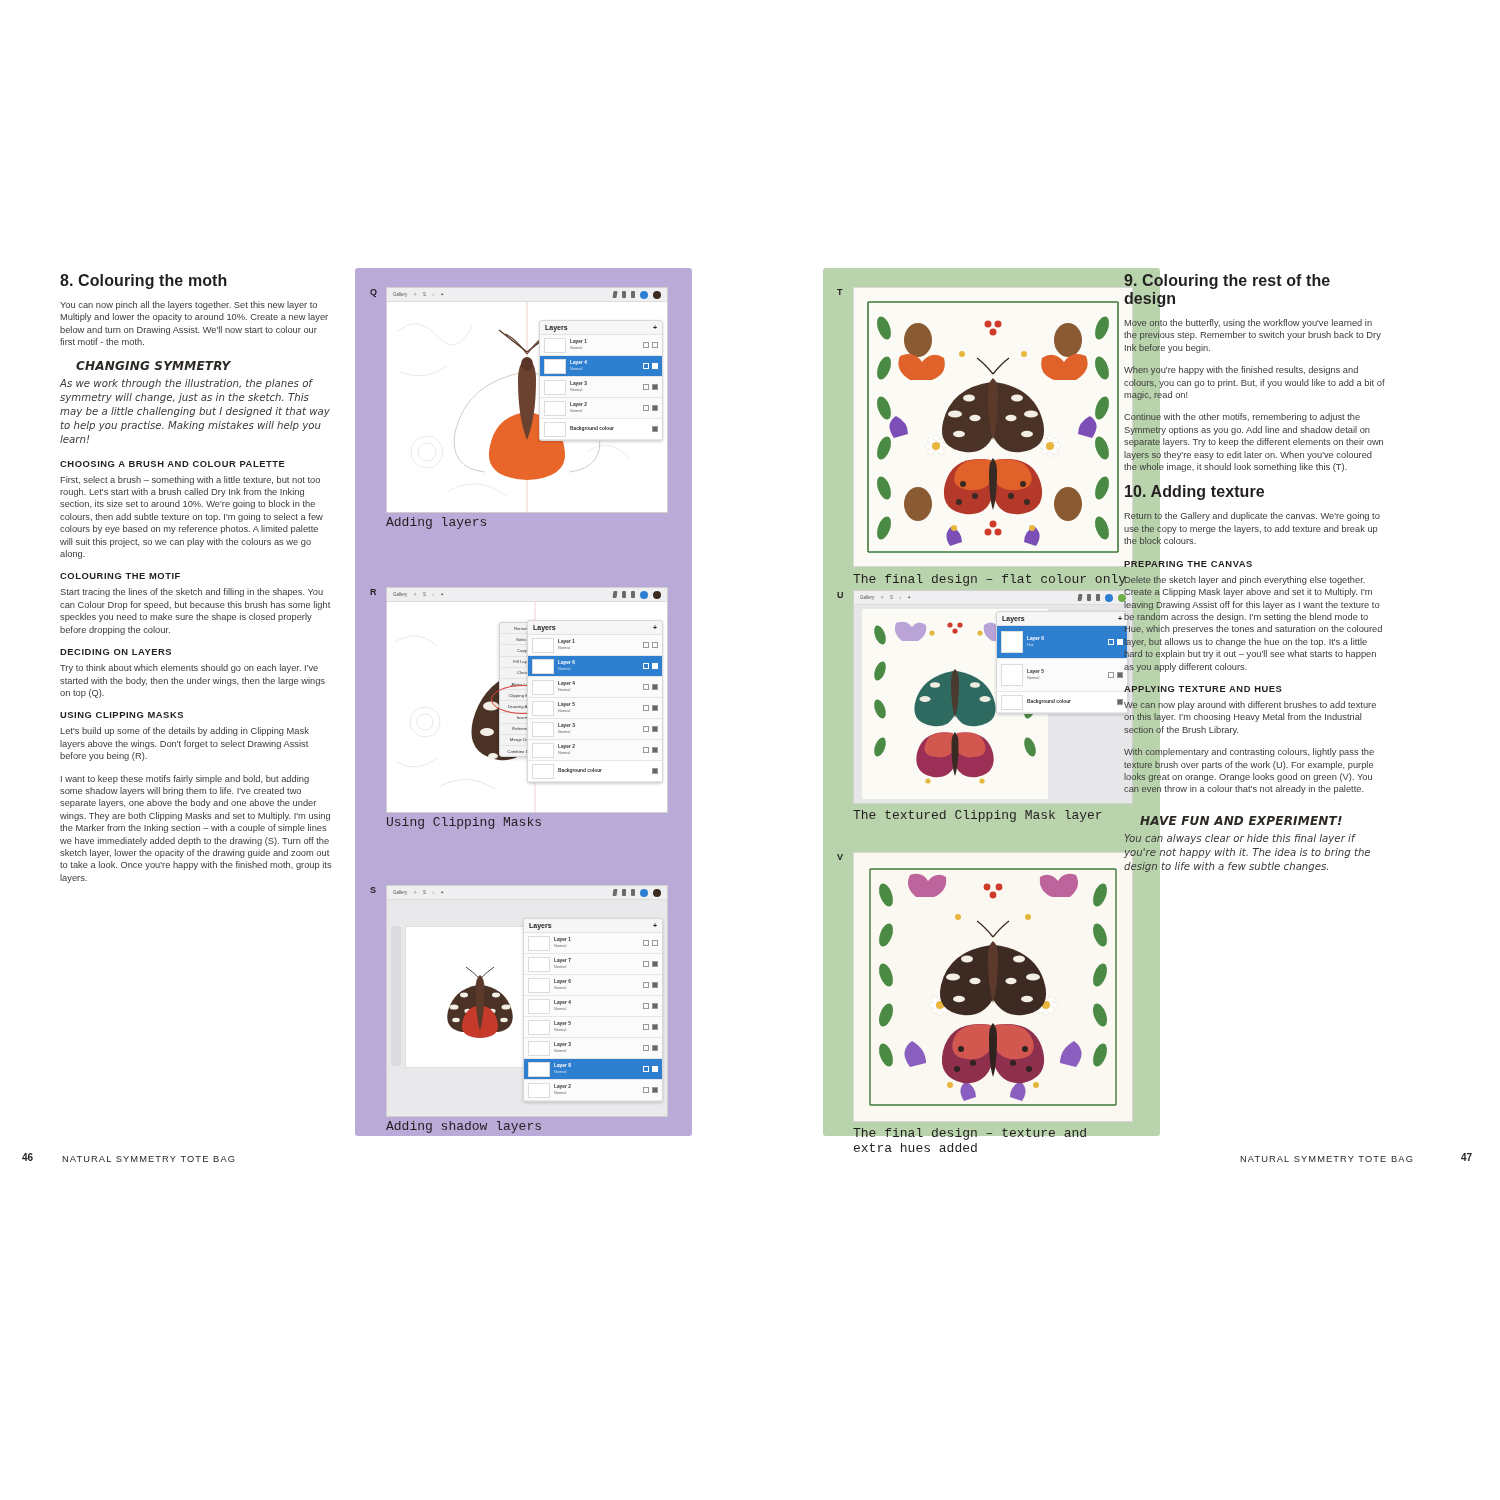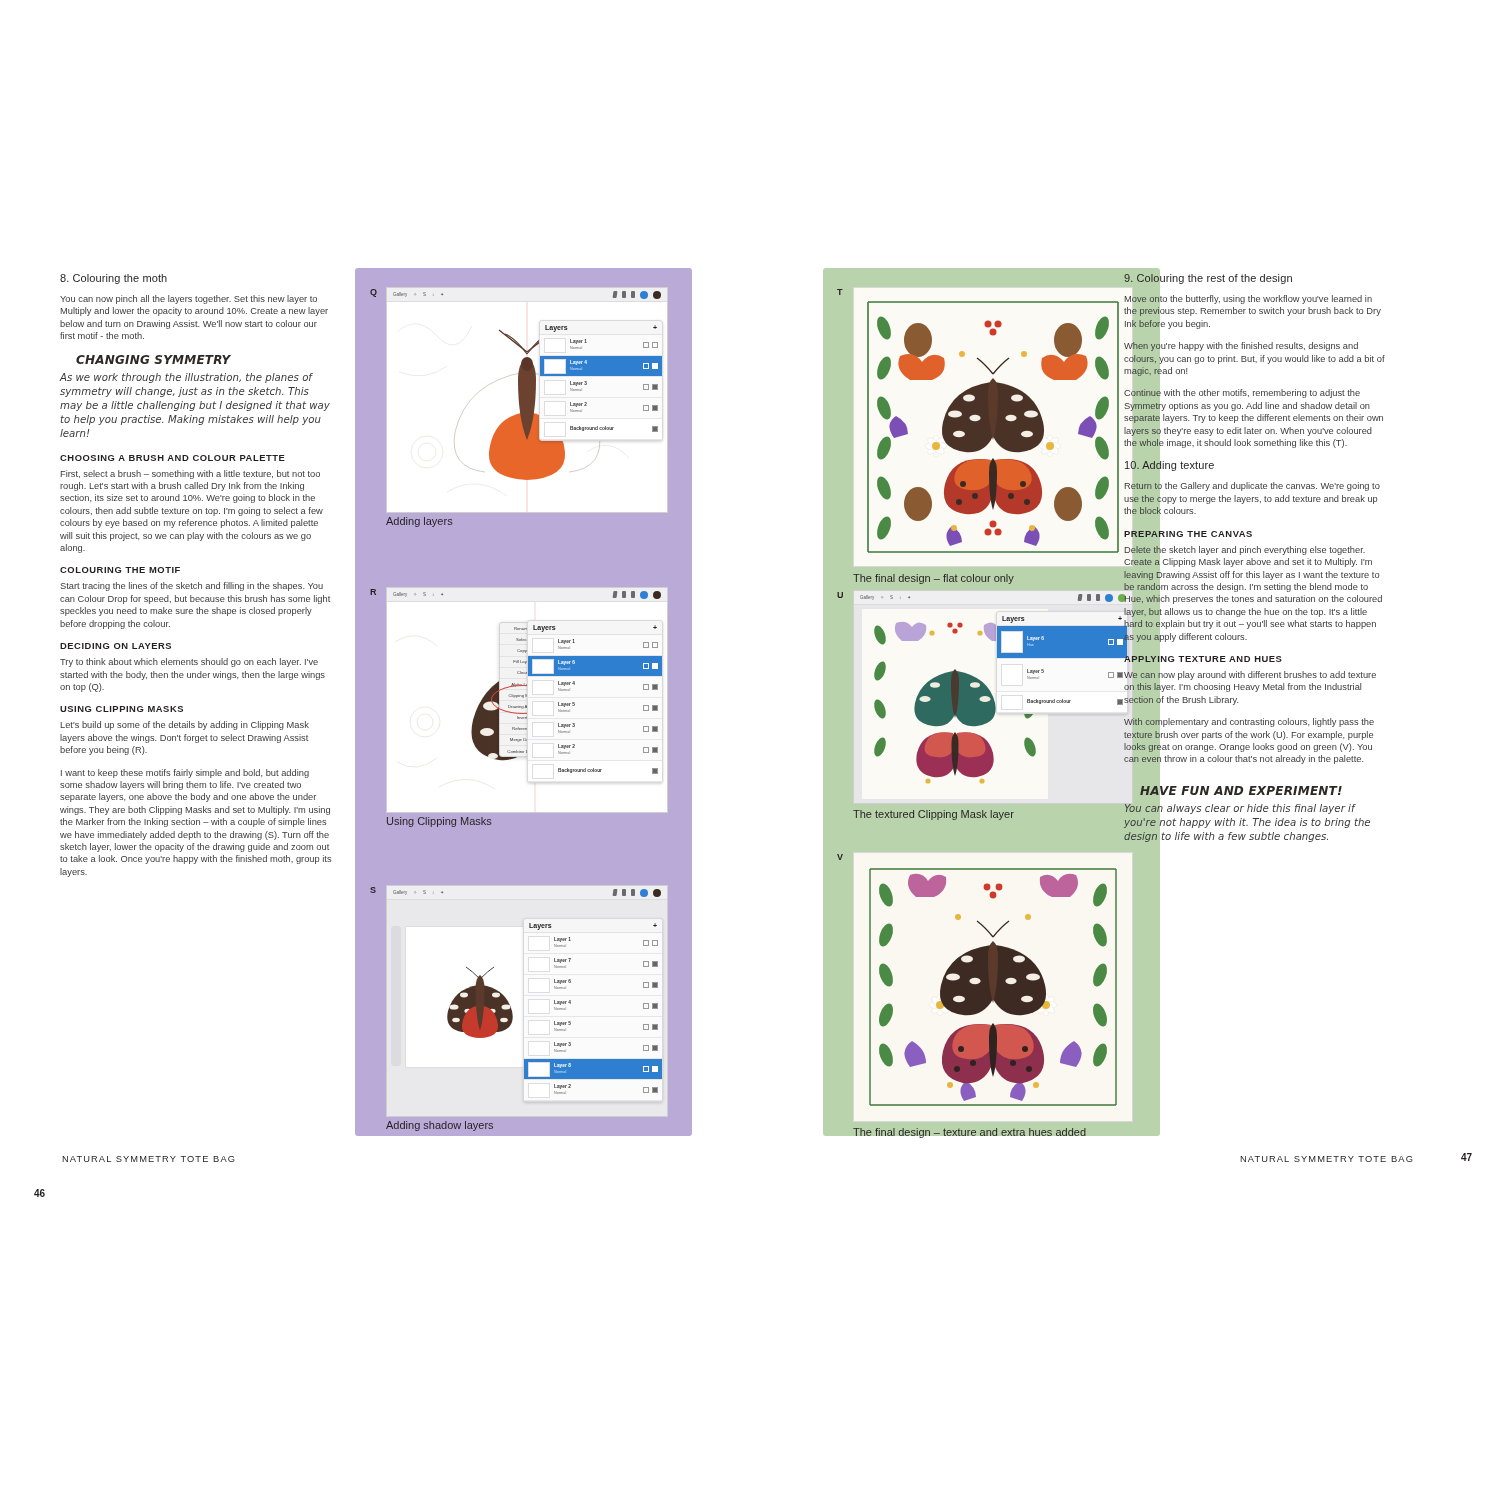--- a/index.html
+++ b/index.html
@@ -9,21 +9,21 @@
     font-family:"Liberation Sans", sans-serif;
     color:#231f20;
     overflow:hidden;
   }
   .spread{
     position:absolute;
     left:0;top:0;width:1500px;height:1500px;
   }
   
   .h-step{
-    font-size:11px;font-weight:normal;color:#231f20;margin:0 0 9px 0;
+    font-size:16px;font-weight:bold;color:#231f20;margin:0 0 9px 0;
     letter-spacing:.1px;
   }
   .h-sub{
     font-size:9.4px;font-weight:bold;letter-spacing:.55px;margin:0 0 5px 0;
     text-transform:uppercase;
   }
   .h-hand{
     font-family:"DejaVu Sans", sans-serif;
     font-size:12px;font-style:italic;color:#2d2a26;margin:0 0 4px 16px;
     letter-spacing:.2px;
@@ -57,21 +57,21 @@
   .panel-purple{border-radius:3px;}
   .panel-green{border-radius:3px;}
 
   .fig{
     position:absolute;
   }
   .fig .label{
     position:absolute;left:-16px;top:0;font-size:9px;font-weight:bold;color:#231f20;
   }
   .fig .cap{
-    position:absolute;left:0;font-size:11px;color:#231f20;
+    position:absolute;left:0;font-size:13px;color:#231f20;font-family:Liberation Mono, monospace;
   }
   
   .shot{
     background:#ffffff;border:1px solid #cfcfcf;overflow:hidden;position:relative;
   }
   .topbar{
     height:13px;background:#efeff1;border-bottom:1px solid #dcdcdc;
     display:flex;align-items:center;gap:7px;padding:0 6px;font-size:4.5px;color:#555;
   }
   .topbar .left{display:flex;gap:6px;align-items:center;}
@@ -904,18 +904,18 @@
     <p class="body">Delete the sketch layer and pinch everything else together. Create a Clipping Mask layer above and set it to Multiply. I'm leaving Drawing Assist off for this layer as I want the texture to be random across the design. I'm setting the blend mode to Hue, which preserves the tones and saturation on the coloured layer, but allows us to change the hue on the top. It's a little hard to explain but try it out – you'll see what starts to happen as you apply different colours.</p>
 
     <h3 class="h-sub">APPLYING TEXTURE AND HUES</h3>
     <p class="body">We can now play around with different brushes to add texture on this layer. I'm choosing Heavy Metal from the Industrial section of the Brush Library.</p>
     <p class="body">With complementary and contrasting colours, lightly pass the texture brush over parts of the work (U). For example, purple looks great on orange. Orange looks good on green (V). You can even throw in a colour that's not already in the palette.</p>
 
     <h3 class="h-hand" style="margin-top:18px;">HAVE FUN AND EXPERIMENT!</h3>
     <p class="hand">You can always clear or hide this final layer if you're not happy with it. The idea is to bring the design to life with a few subtle changes.</p>
   </div>
 
-  <div class="folio" style="left:34px;top:1152px;margin-top:36px;">46</div>
+  <div class="folio" style="left:22px;top:1152px;">46</div>
   <div class="runhead" style="left:62px;top:1154px;">NATURAL SYMMETRY TOTE BAG</div>
   <div class="runhead" style="right:86px;top:1154px;">NATURAL SYMMETRY TOTE BAG</div>
   <div class="folio" style="right:28px;top:1152px;">47</div>
 
 </div>
 
 </body></html>

